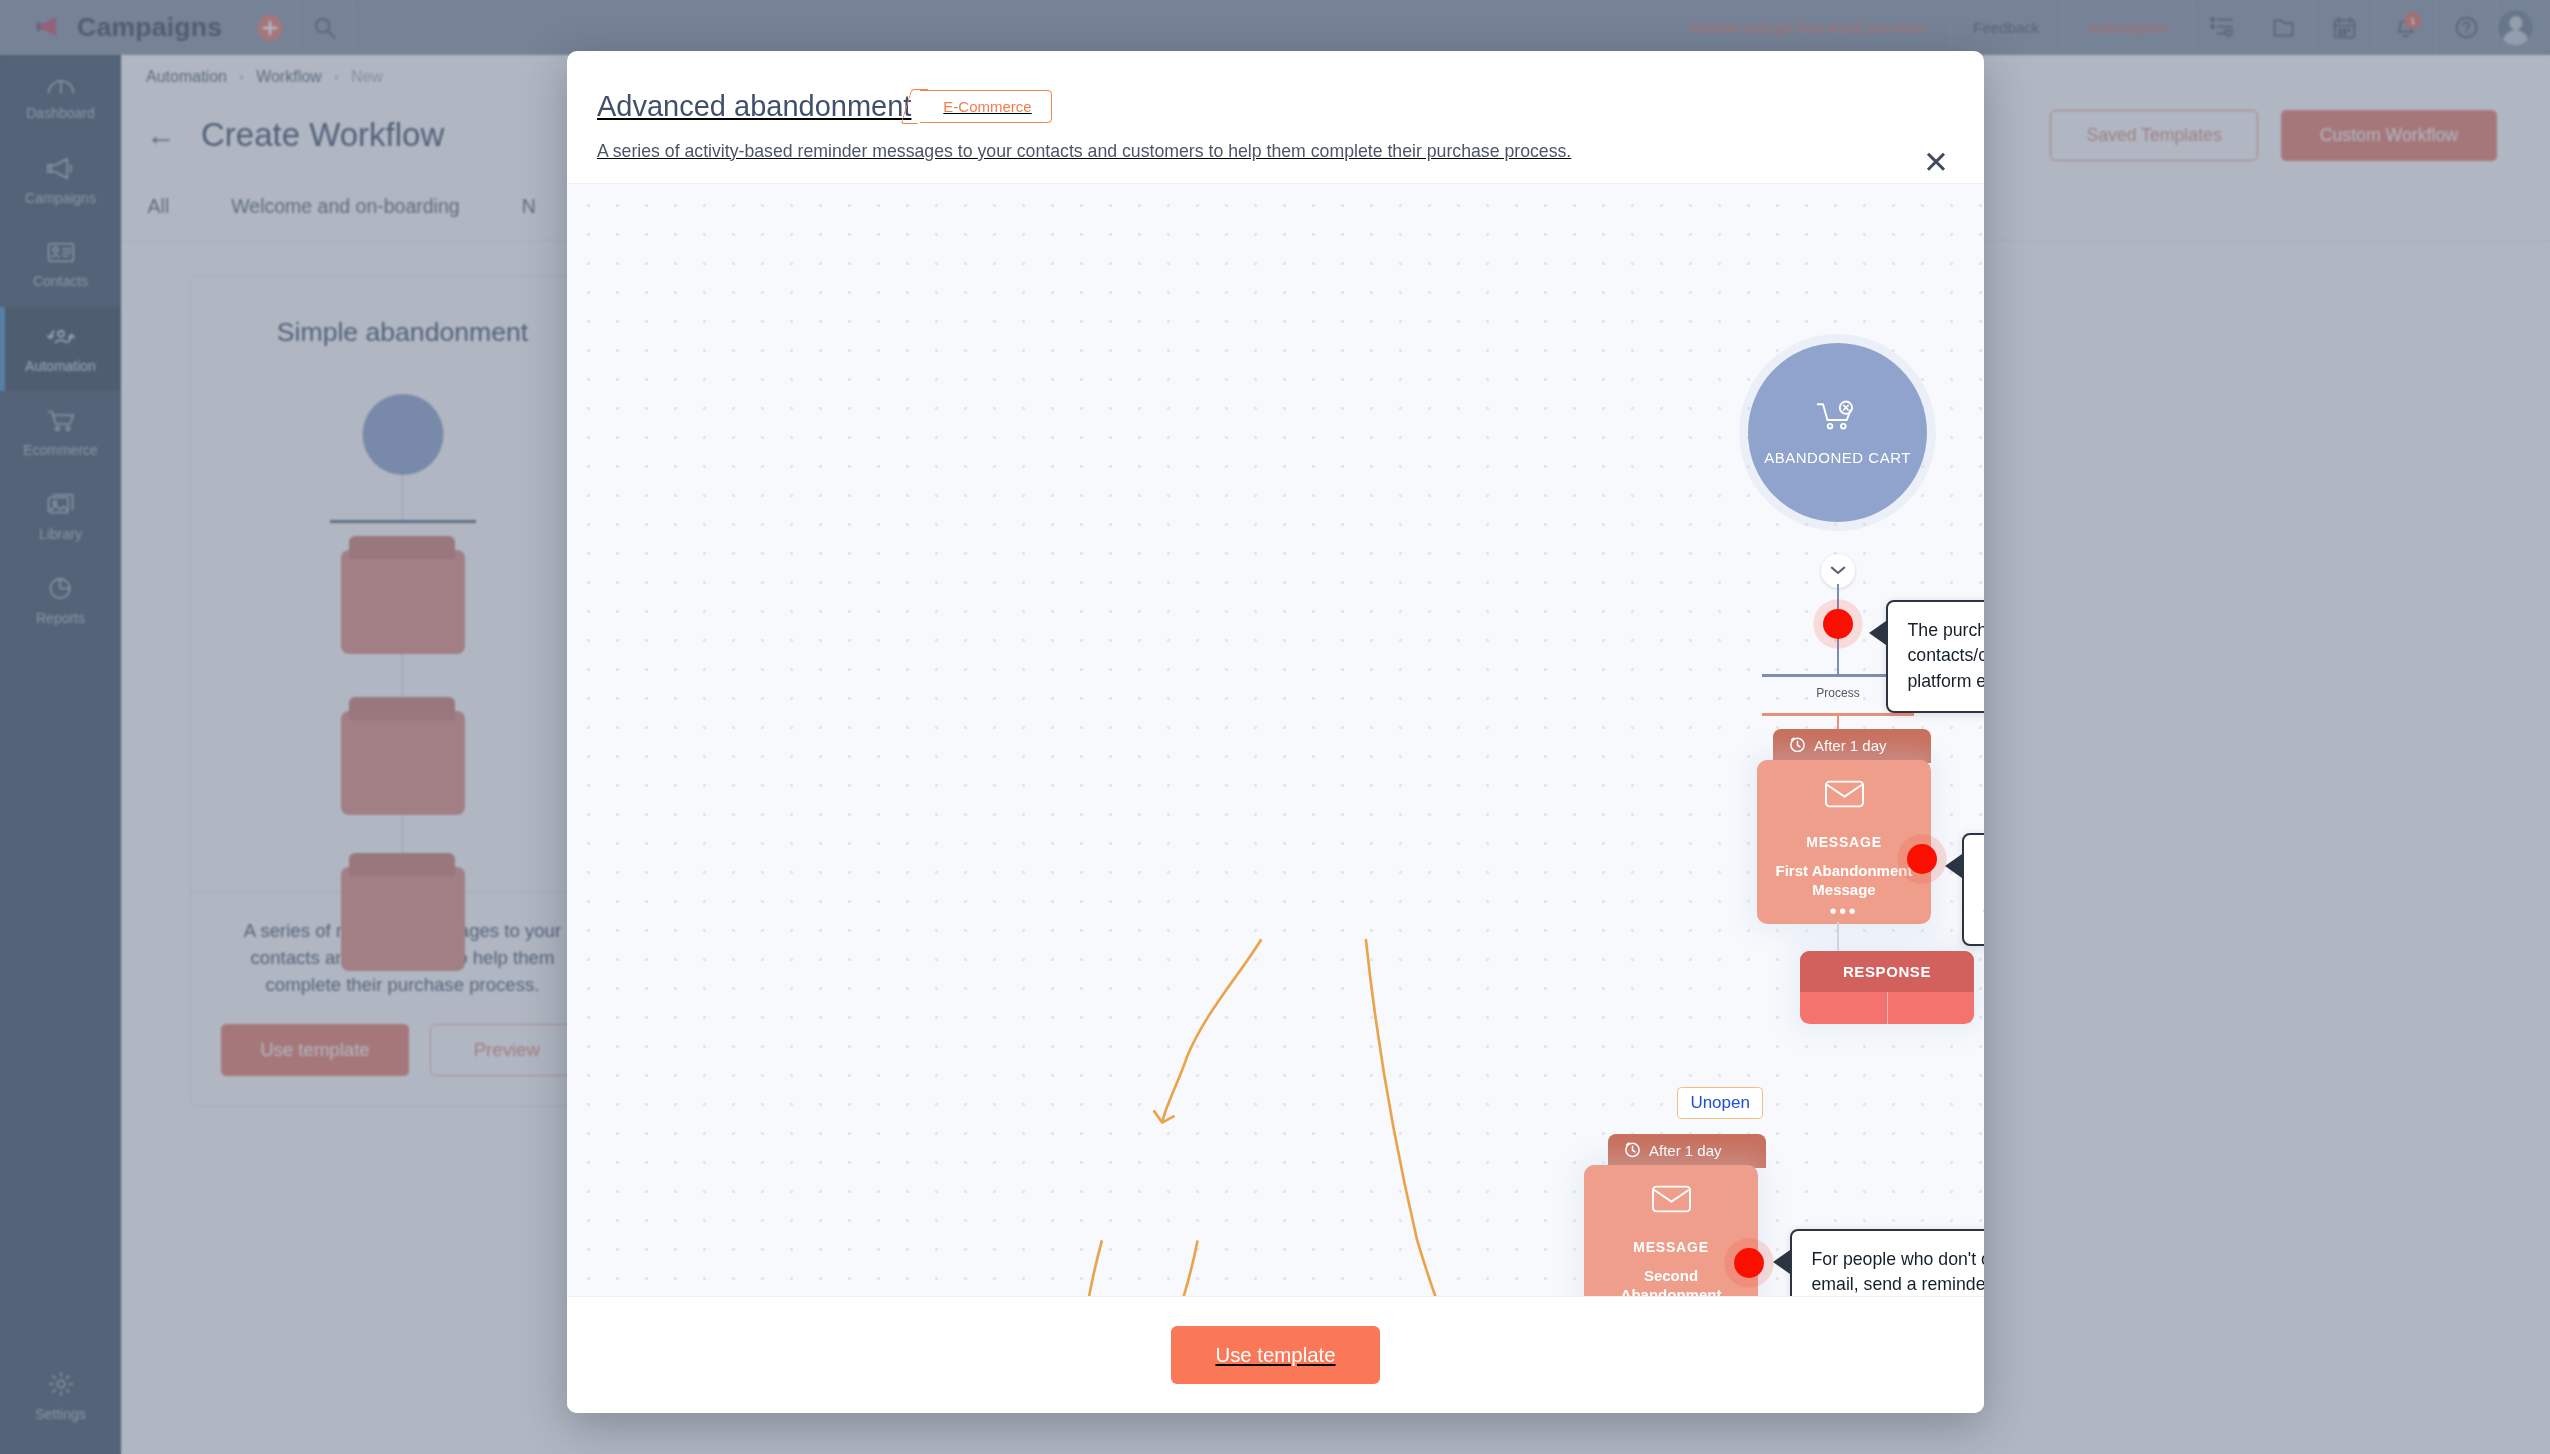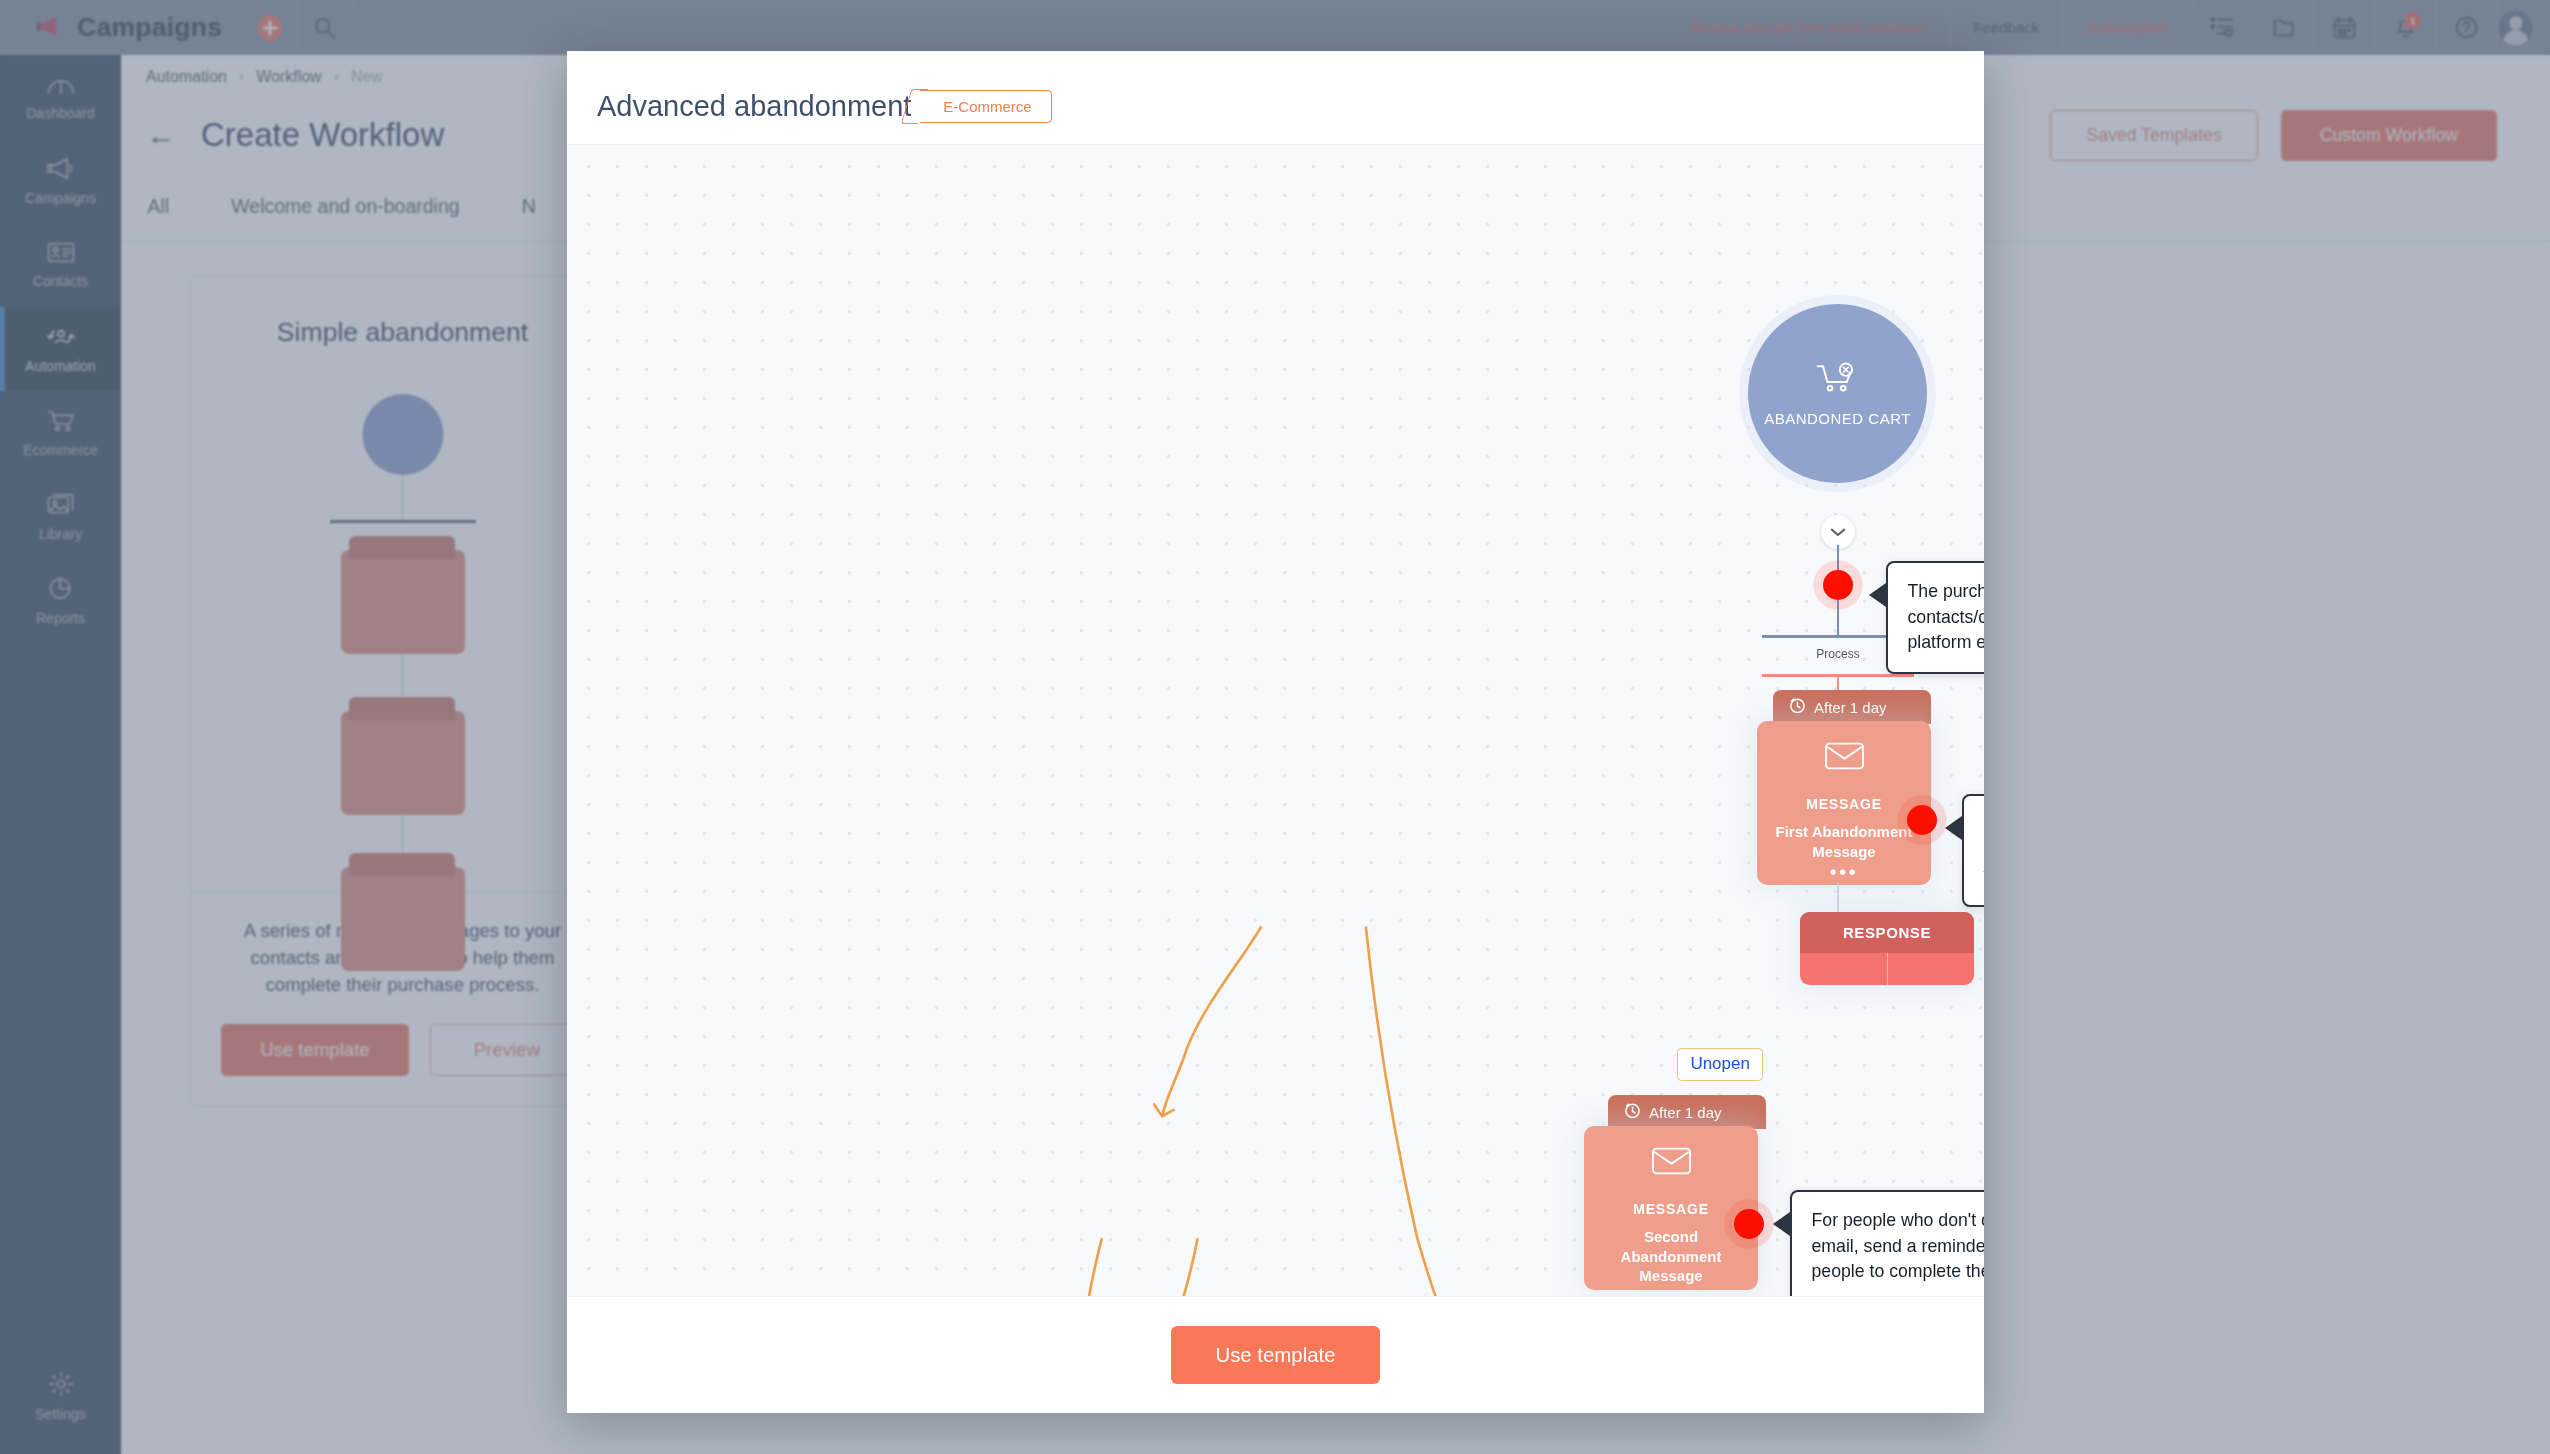--- a/index.html
+++ b/index.html
@@ -133,23 +133,23 @@
 
   
   #scrim {
     position: absolute; inset: 0; background: rgba(97,112,134,0.50);
     backdrop-filter: blur(1.3px);
   }
 
   
   #modal {
     position: absolute; left: 567px; top: 51px; width: 1417px; height: 1362px;
-    background: #fff; border-radius: 0; overflow: hidden;
+    background: #fff; border-radius: 10px; overflow: hidden;
     box-shadow: 0 12.4px 46px rgba(20,30,45,.28);
-    display: flex; flex-direction: column;
+    display: flex; flex-direction: column; text-decoration: underline;
   }
   #modal-header { padding: 39px 44px 21px 30px; position: relative; flex: 0 0 auto; }
   .mh-titlerow { display: flex; align-items: center; gap: 0; }
   #modal-title { font-size: 29px; color: #41506a; font-weight: 500; }
   #badge-ecommerce {
     margin-left: 8.9px; position: relative;
     color: #ef7d4e; font-size: 15px; padding: 8px 19.5px 8px 23px;
     border: 1.8px solid #f0854f; border-left: none;
     border-radius: 0 4.4px 4.4px 0; line-height: 1;
   }
@@ -464,20 +464,21 @@
 
 <div id="scrim"></div>
 
 <div id="modal">
 
   <div id="modal-header">
     <div class="mh-titlerow">
       <span id="modal-title">Advanced abandonment</span>
       <span id="badge-ecommerce">E-Commerce</span>
     </div>
+    <div id="modal-subtitle">A series of activity-based reminder messages to your contacts and customers to help them complete their purchase process.</div>
     <button id="modal-close">✕</button>
   </div>
 
   <div id="canvas">
 
     <svg class="edges" viewBox="0 0 1600 1274" preserveAspectRatio="none">
 
       <path d="M784 865 C 760 905, 720 950, 700 1000 C 690 1030, 676 1055, 672 1075" stroke="#eca24a" stroke-width="3" fill="none"></path>
       <path d="M 672 1075 l -9 -13 M 672 1075 l 13 -7" stroke="#eca24a" stroke-width="3" fill="none" stroke-linecap="round"></path>
 

